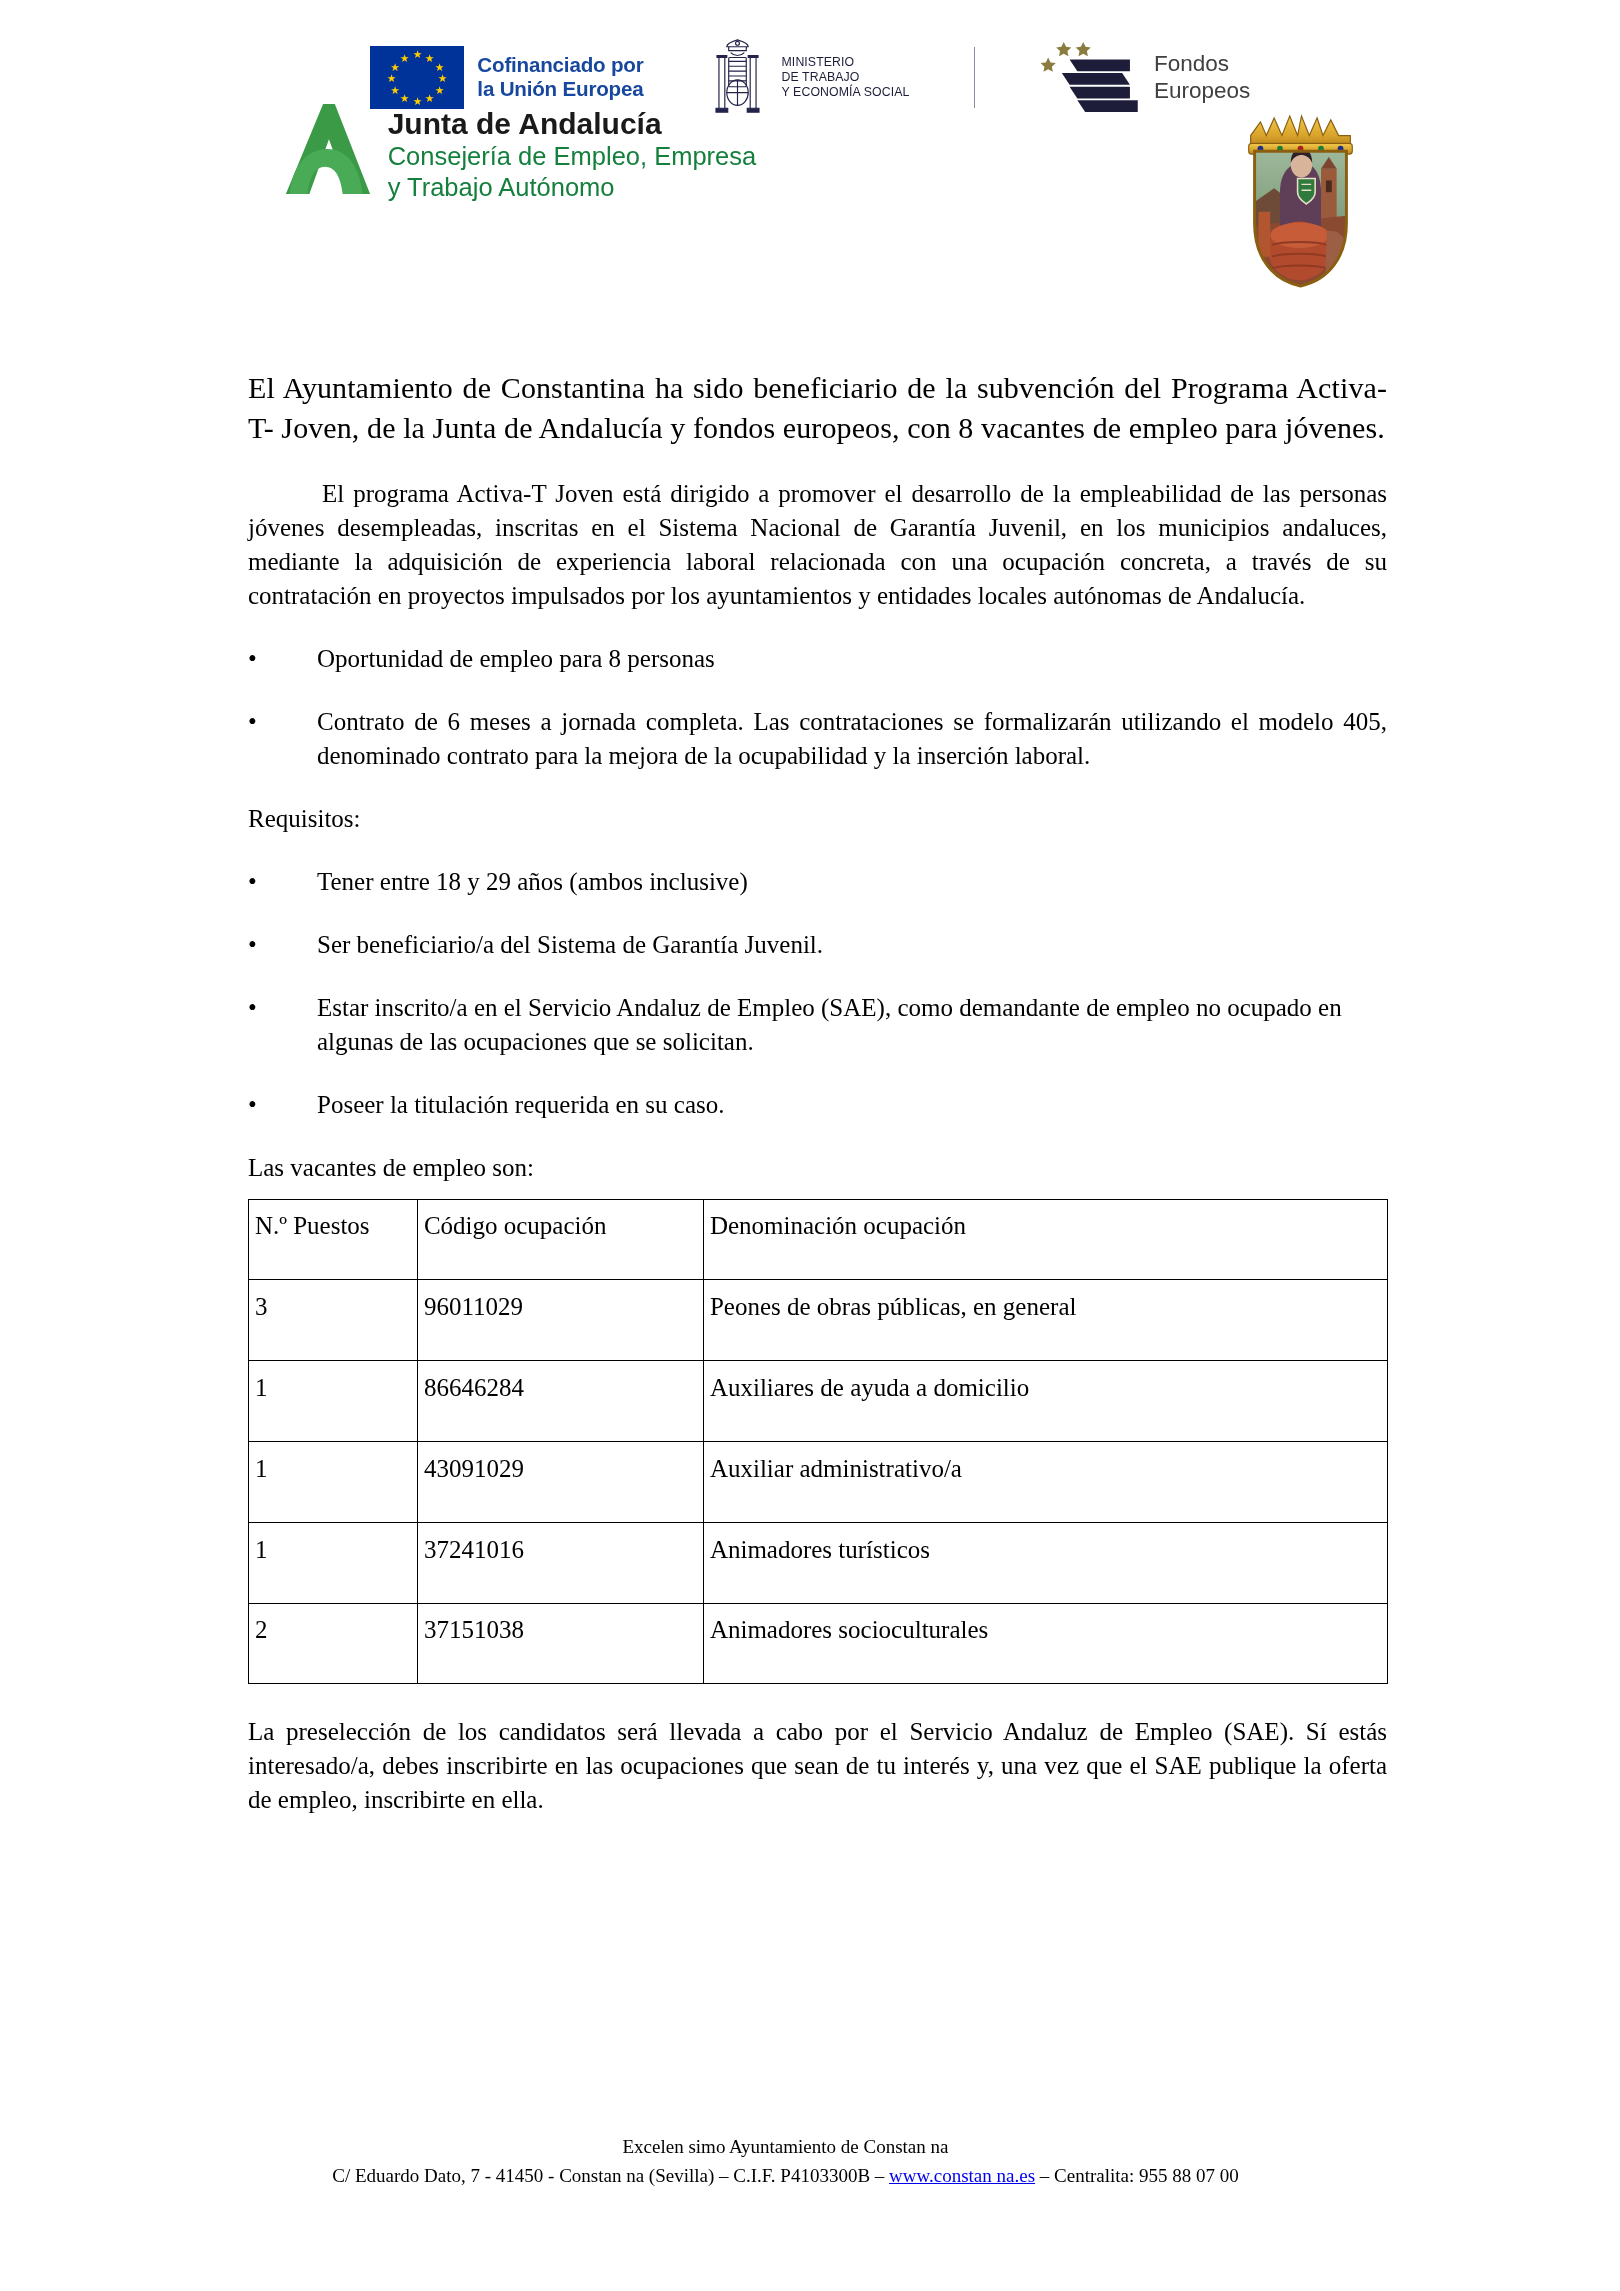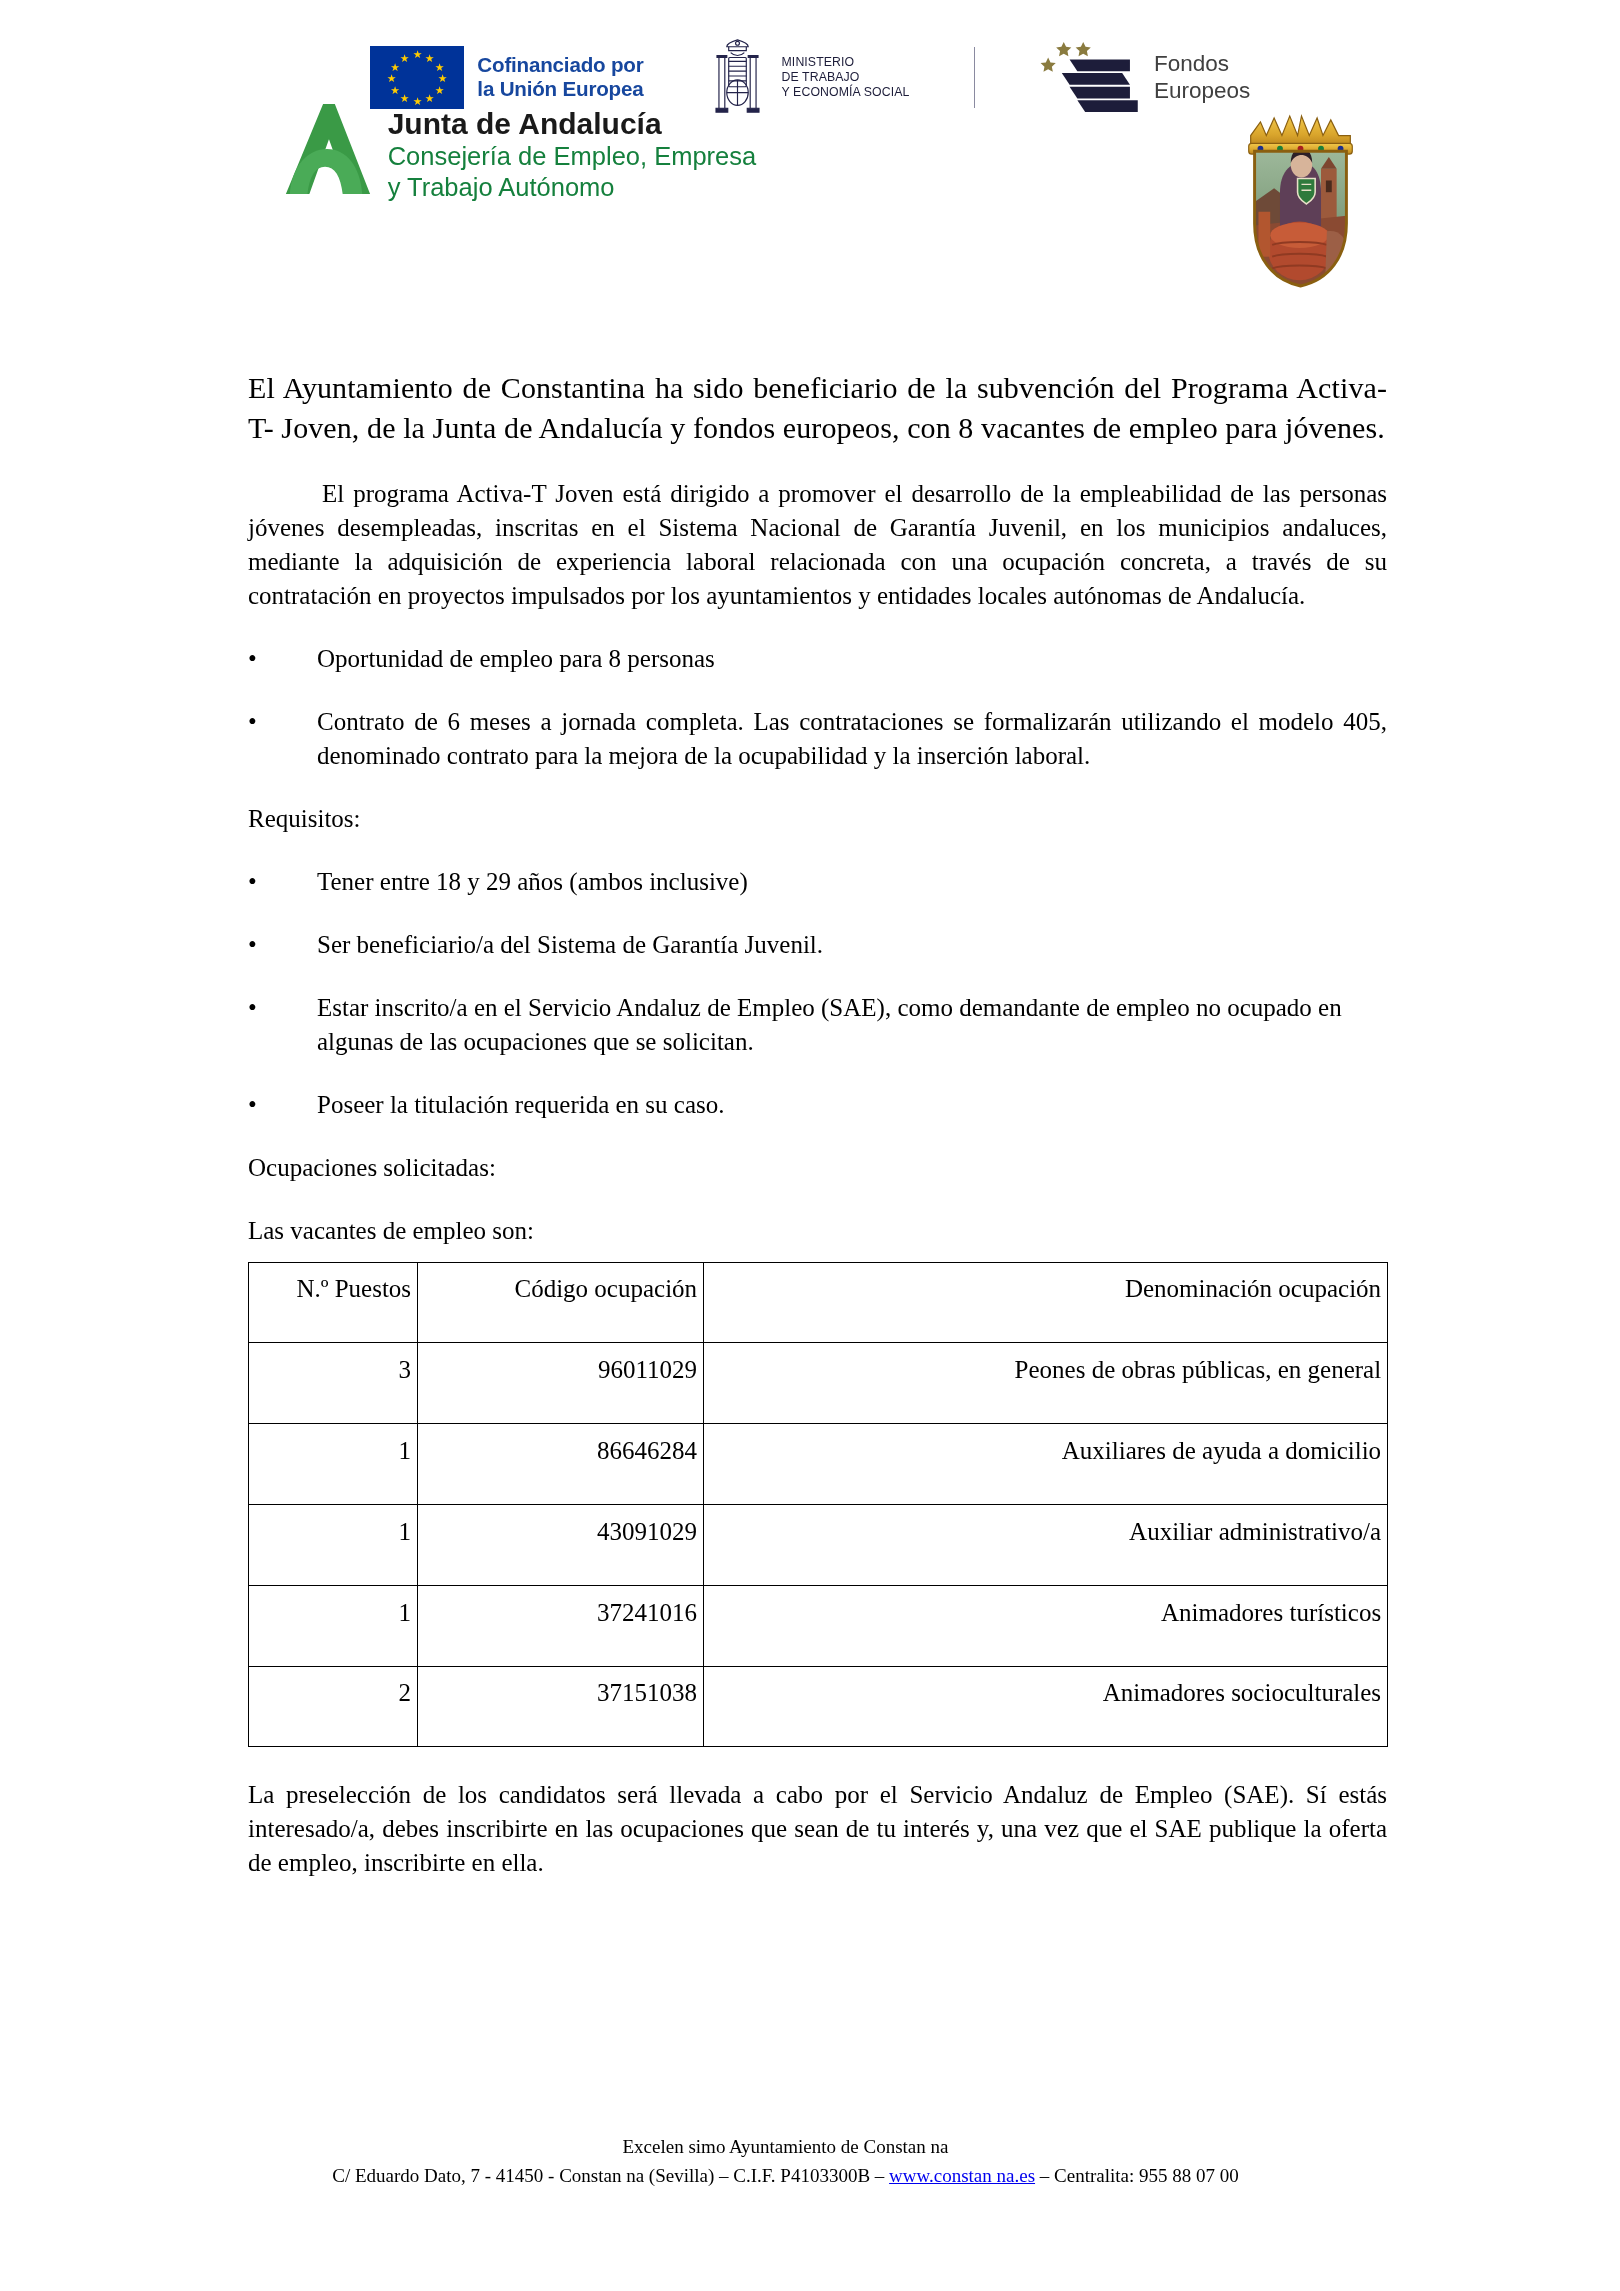--- a/index.html
+++ b/index.html
@@ -165,21 +165,21 @@
     border-collapse: collapse;
     width: 1139px;
     table-layout: fixed;
     margin: 0 0 31px 0;
   }
   table.vacantes td, table.vacantes th {
     border: 1.5px solid #000000;
     font-weight: normal;
     font-size: 25px;
     line-height: 33px;
-    text-align: right;
+    text-align: left;
     vertical-align: top;
     padding: 9.8px 5.9px 37px 5.9px;
   }
   col.c1 { width: 169px; }
   col.c2 { width: 286px; }
   col.c3 { width: 684px; }
 
   
   .footer {
     position: absolute;
@@ -377,21 +377,20 @@
     <div class="bullet-row">
       <span class="bullet-dot">•</span>
       <span class="bullet-text nojust">Estar inscrito/a en el Servicio Andaluz de Empleo (SAE), como  demandante      de empleo no ocupado en algunas de las ocupaciones que se solicitan.</span>
     </div>
 
     <div class="bullet-row">
       <span class="bullet-dot">•</span>
       <span class="bullet-text nojust">Poseer la titulación requerida en su caso.</span>
     </div>
 
-    <p class="plain">Ocupaciones solicitadas:</p>
 
     <p class="plain tight">Las vacantes de empleo son:</p>
 
     <table class="vacantes">
       <colgroup>
           <col class="c1">
           <col class="c2">
           <col class="c3">
         </colgroup>
       <thead>

